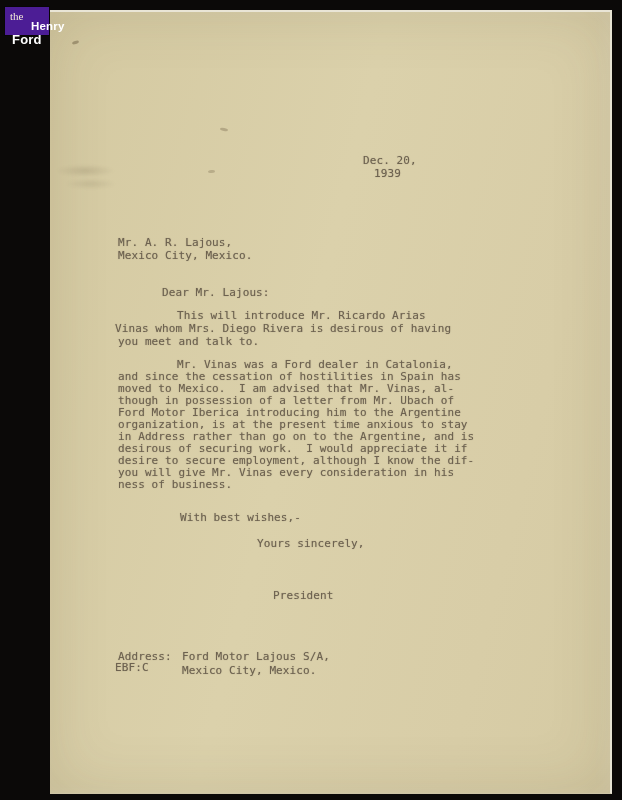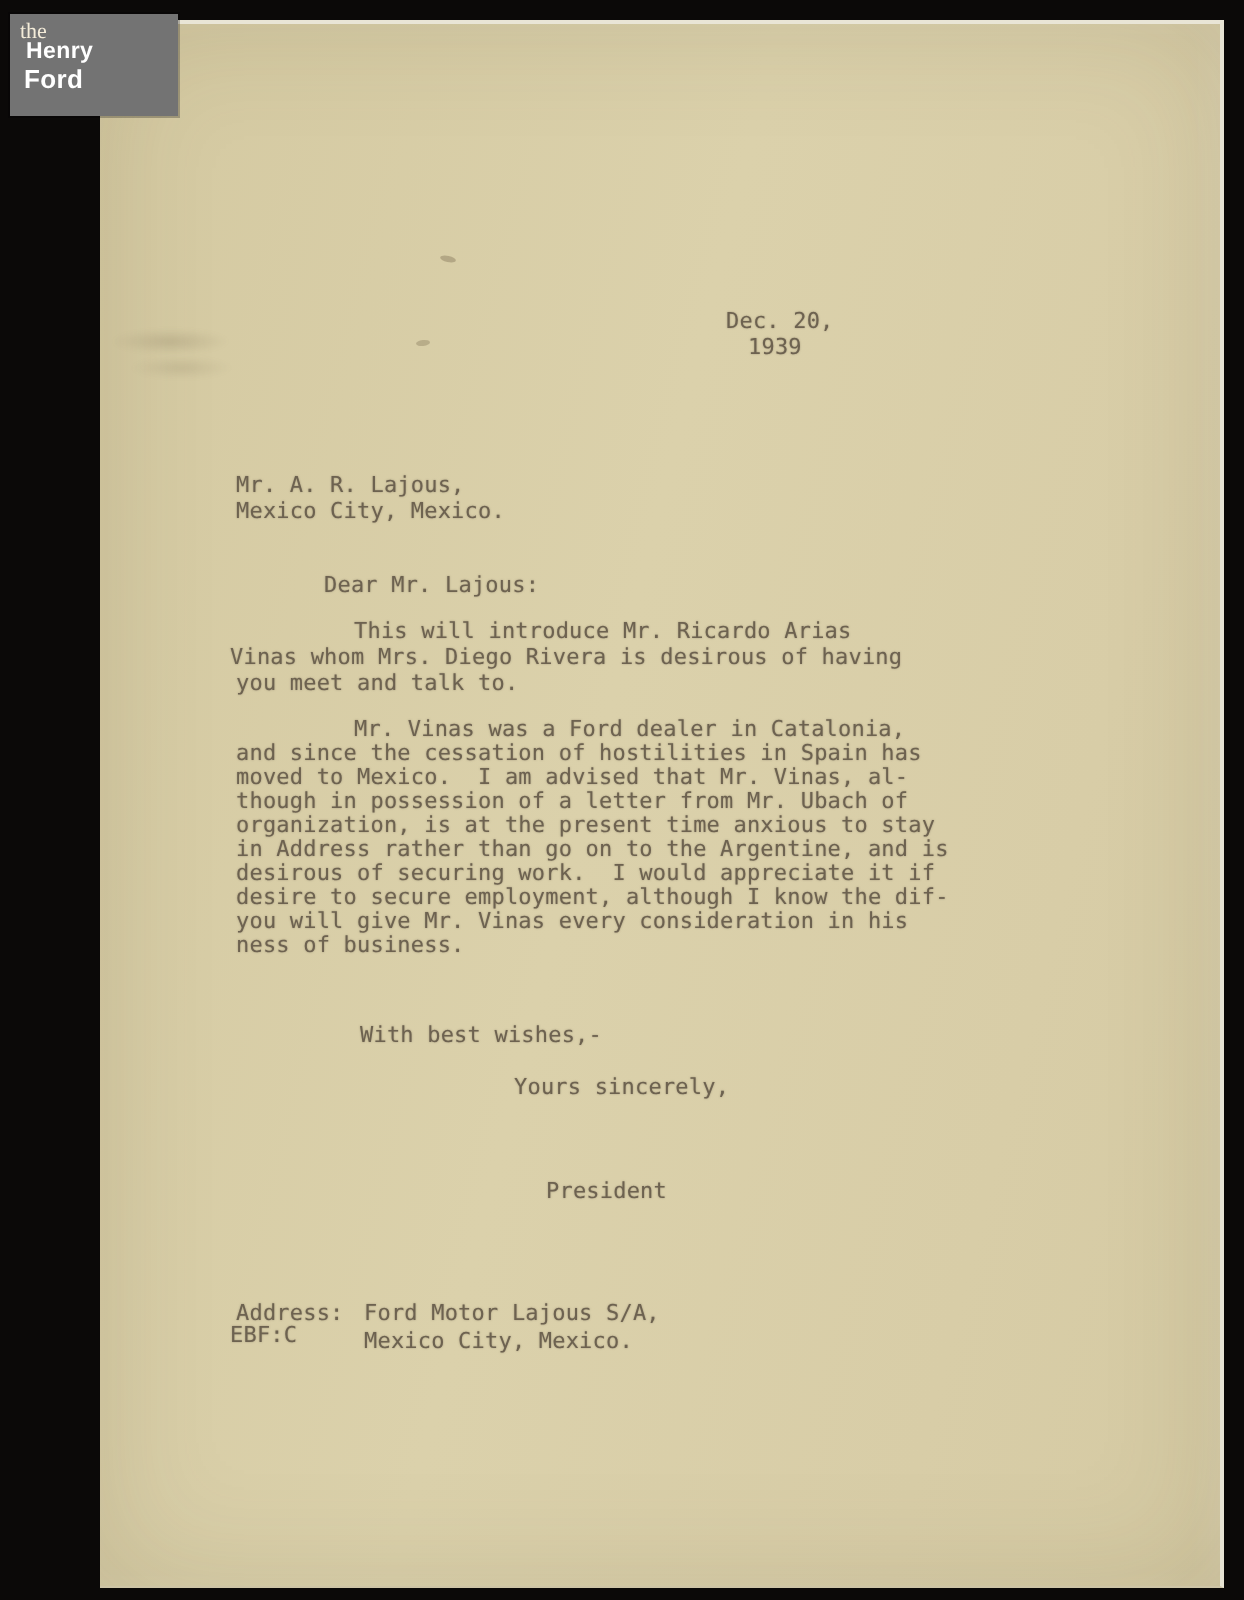--- a/index.html
+++ b/index.html
@@ -63,39 +63,38 @@
   }
   .speck.s1 { left: 22px; top: 29px;  width: 7px; height: 3px; transform: rotate(-18deg); }
   .speck.s2 { left: 170px; top: 116px; width: 8px; height: 3px; transform: rotate(12deg); opacity:.7; }
   .speck.s3 { left: 158px; top: 158px; width: 7px; height: 3px; transform: rotate(-6deg); opacity:.6; }
   
   .logo {
     position: absolute;
     left: 5px;
     top: 7px;
     width: 44px;
-    height: 51px;
-    background: #737373;
+    height: 28px;
+    background: #4c1d95;
     box-shadow: 0 0 0 1px rgba(0,0,0,0.25);
     font-family: "Liberation Sans", sans-serif;
     z-index: 5;
-    padding-left: 40px;
   }
   .logo .the {
     position: absolute;
     left: 5px;
     top: 3px;
     font-size: 11px;
     font-weight: normal;
     color: #f4ecd9;
     font-family: "Liberation Serif", serif;
   }
   .logo .henry {
     position: absolute;
-    left: 8px;
+    left: 26px;
     top: 13px;
     font-size: 11.5px;
     font-weight: bold;
     color: #ffffff;
     letter-spacing: 0.2px;
   }
   .logo .ford {
     position: absolute;
     left: 7px;
     top: 25px;
@@ -135,20 +134,21 @@
       <div class="tline indent">This will introduce Mr. Ricardo Arias</div>
       <div class="tline" style="margin-left:-3px;">Vinas whom Mrs. Diego Rivera is desirous of having</div>
       <div class="tline">you meet and talk to.</div>
     </div>
 
     <div class="block p2" style="left:68px; top:347px;">
       <div class="tline indent">Mr. Vinas was a Ford dealer in Catalonia,</div>
       <div class="tline">and since the cessation of hostilities in Spain has</div>
       <div class="tline">moved to Mexico.  I am advised that Mr. Vinas, al-</div>
       <div class="tline">though in possession of a letter from Mr. Ubach of</div>
+      <div class="tline">Ford Motor Iberica introducing him to the Argentine</div>
       <div class="tline">organization, is at the present time anxious to stay</div>
       <div class="tline">in Address rather than go on to the Argentine, and is</div>
       <div class="tline">desirous of securing work.  I would appreciate it if</div>
       <div class="tline">desire to secure employment, although I know the dif-</div>
       <div class="tline">you will give Mr. Vinas every consideration in his</div>
       <div class="tline">ness of business.</div>
     </div>
 
     <div class="block" style="left:130px; top:499px;">
       <div class="tline">With best wishes,-</div>

